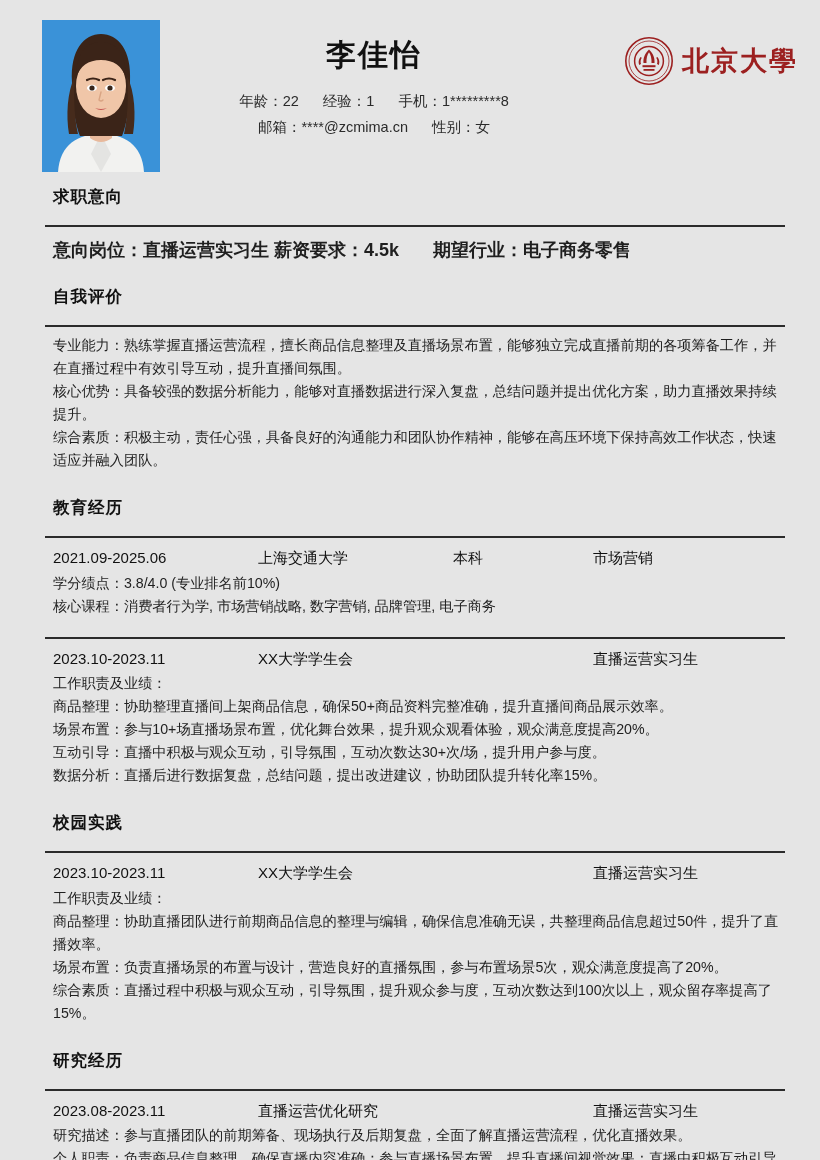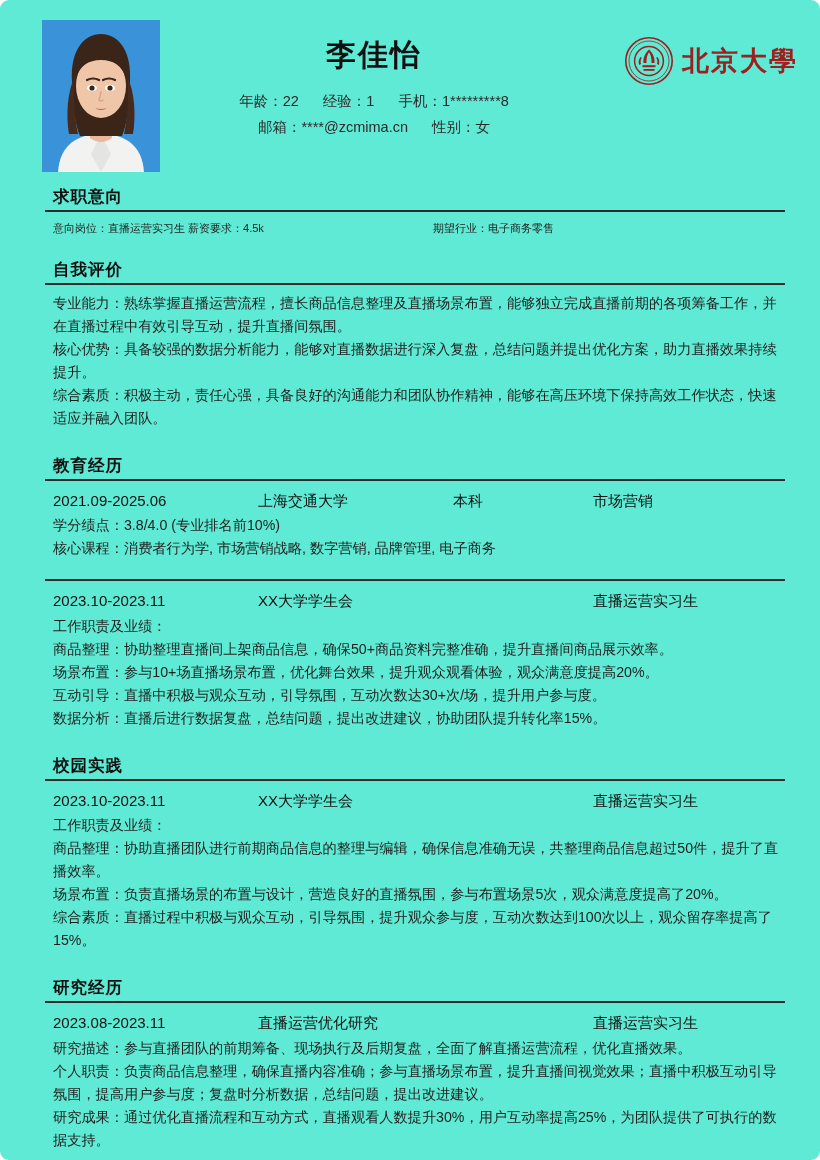--- a/index.html
+++ b/index.html
@@ -10,23 +10,22 @@
     background: #ffffff;
     font-family: "Liberation Sans", "DejaVu Sans", sans-serif;
     color: #1a1a1a;
     overflow: hidden;
   }
 
   .page {
     position: relative;
     width: 820px;
     height: 1160px;
-    background: #5eead4;
+    background: #e5e5e5;
     padding: 0;
-    border-radius: 9px;
   }
 
   
   .header {
     position: relative;
     height: 180px;
     padding: 20px 22px 0 42px;
     display: flex;
     align-items: flex-start;
   }
@@ -87,21 +86,21 @@
     line-height: 1;
   }
 
   
   .section { padding: 0 35px 0 45px; }
 
   .sec-head {
     font-size: 16.5px;
     font-weight: 700;
     color: #111;
-    padding: 6px 0 2px 8px;
+    padding: 6px 0 17px 8px;
     letter-spacing: 1px;
   }
 
   .rule {
     height: 2px;
     background: #2b2b2b;
     margin: 0 0 7px 0;
   }
 
   .body-line {
@@ -122,24 +121,25 @@
   }
   .col-date { flex: 0 0 205px; }
   .col-org  { flex: 0 0 195px; }
   .col-deg  { flex: 0 0 140px; }
   .col-maj  { flex: 1 1 auto; }
   .col-role { flex: 1 1 auto; text-align: left; }
   .col-org-wide { flex: 0 0 335px; }
 
   .intent-row {
     display: flex;
-    font-size: 11px;
+    font-size: 18px;
     padding-left: 8px;
     line-height: 1.8;
     color: #1f1f1f;
+    font-weight: bold;
   }
   .intent-left { flex: 0 0 380px; }
   .intent-right { flex: 1 1 auto; }
   .gap-md { height: 14px; }
   .gap-lg { height: 19px; }
 </style>
 </head>
 <body>
 
 <div class="page">

